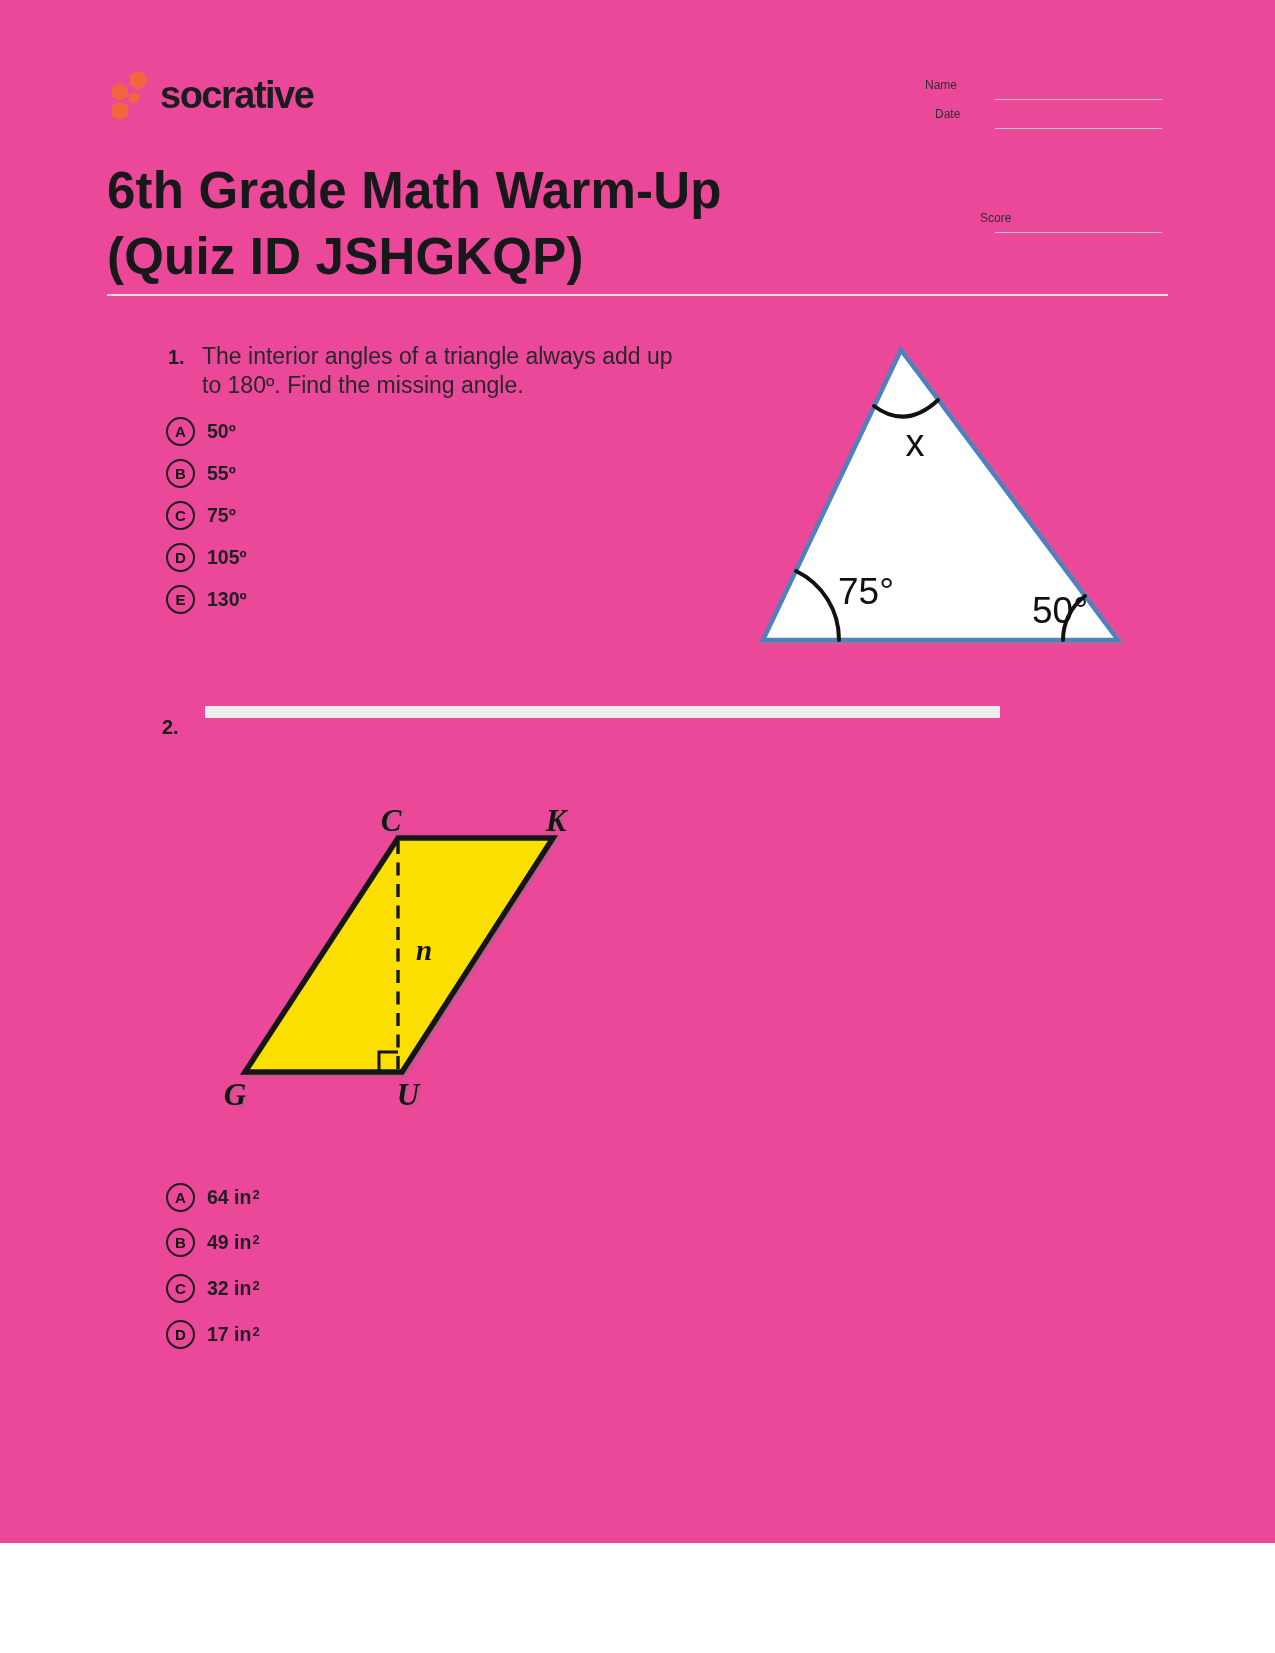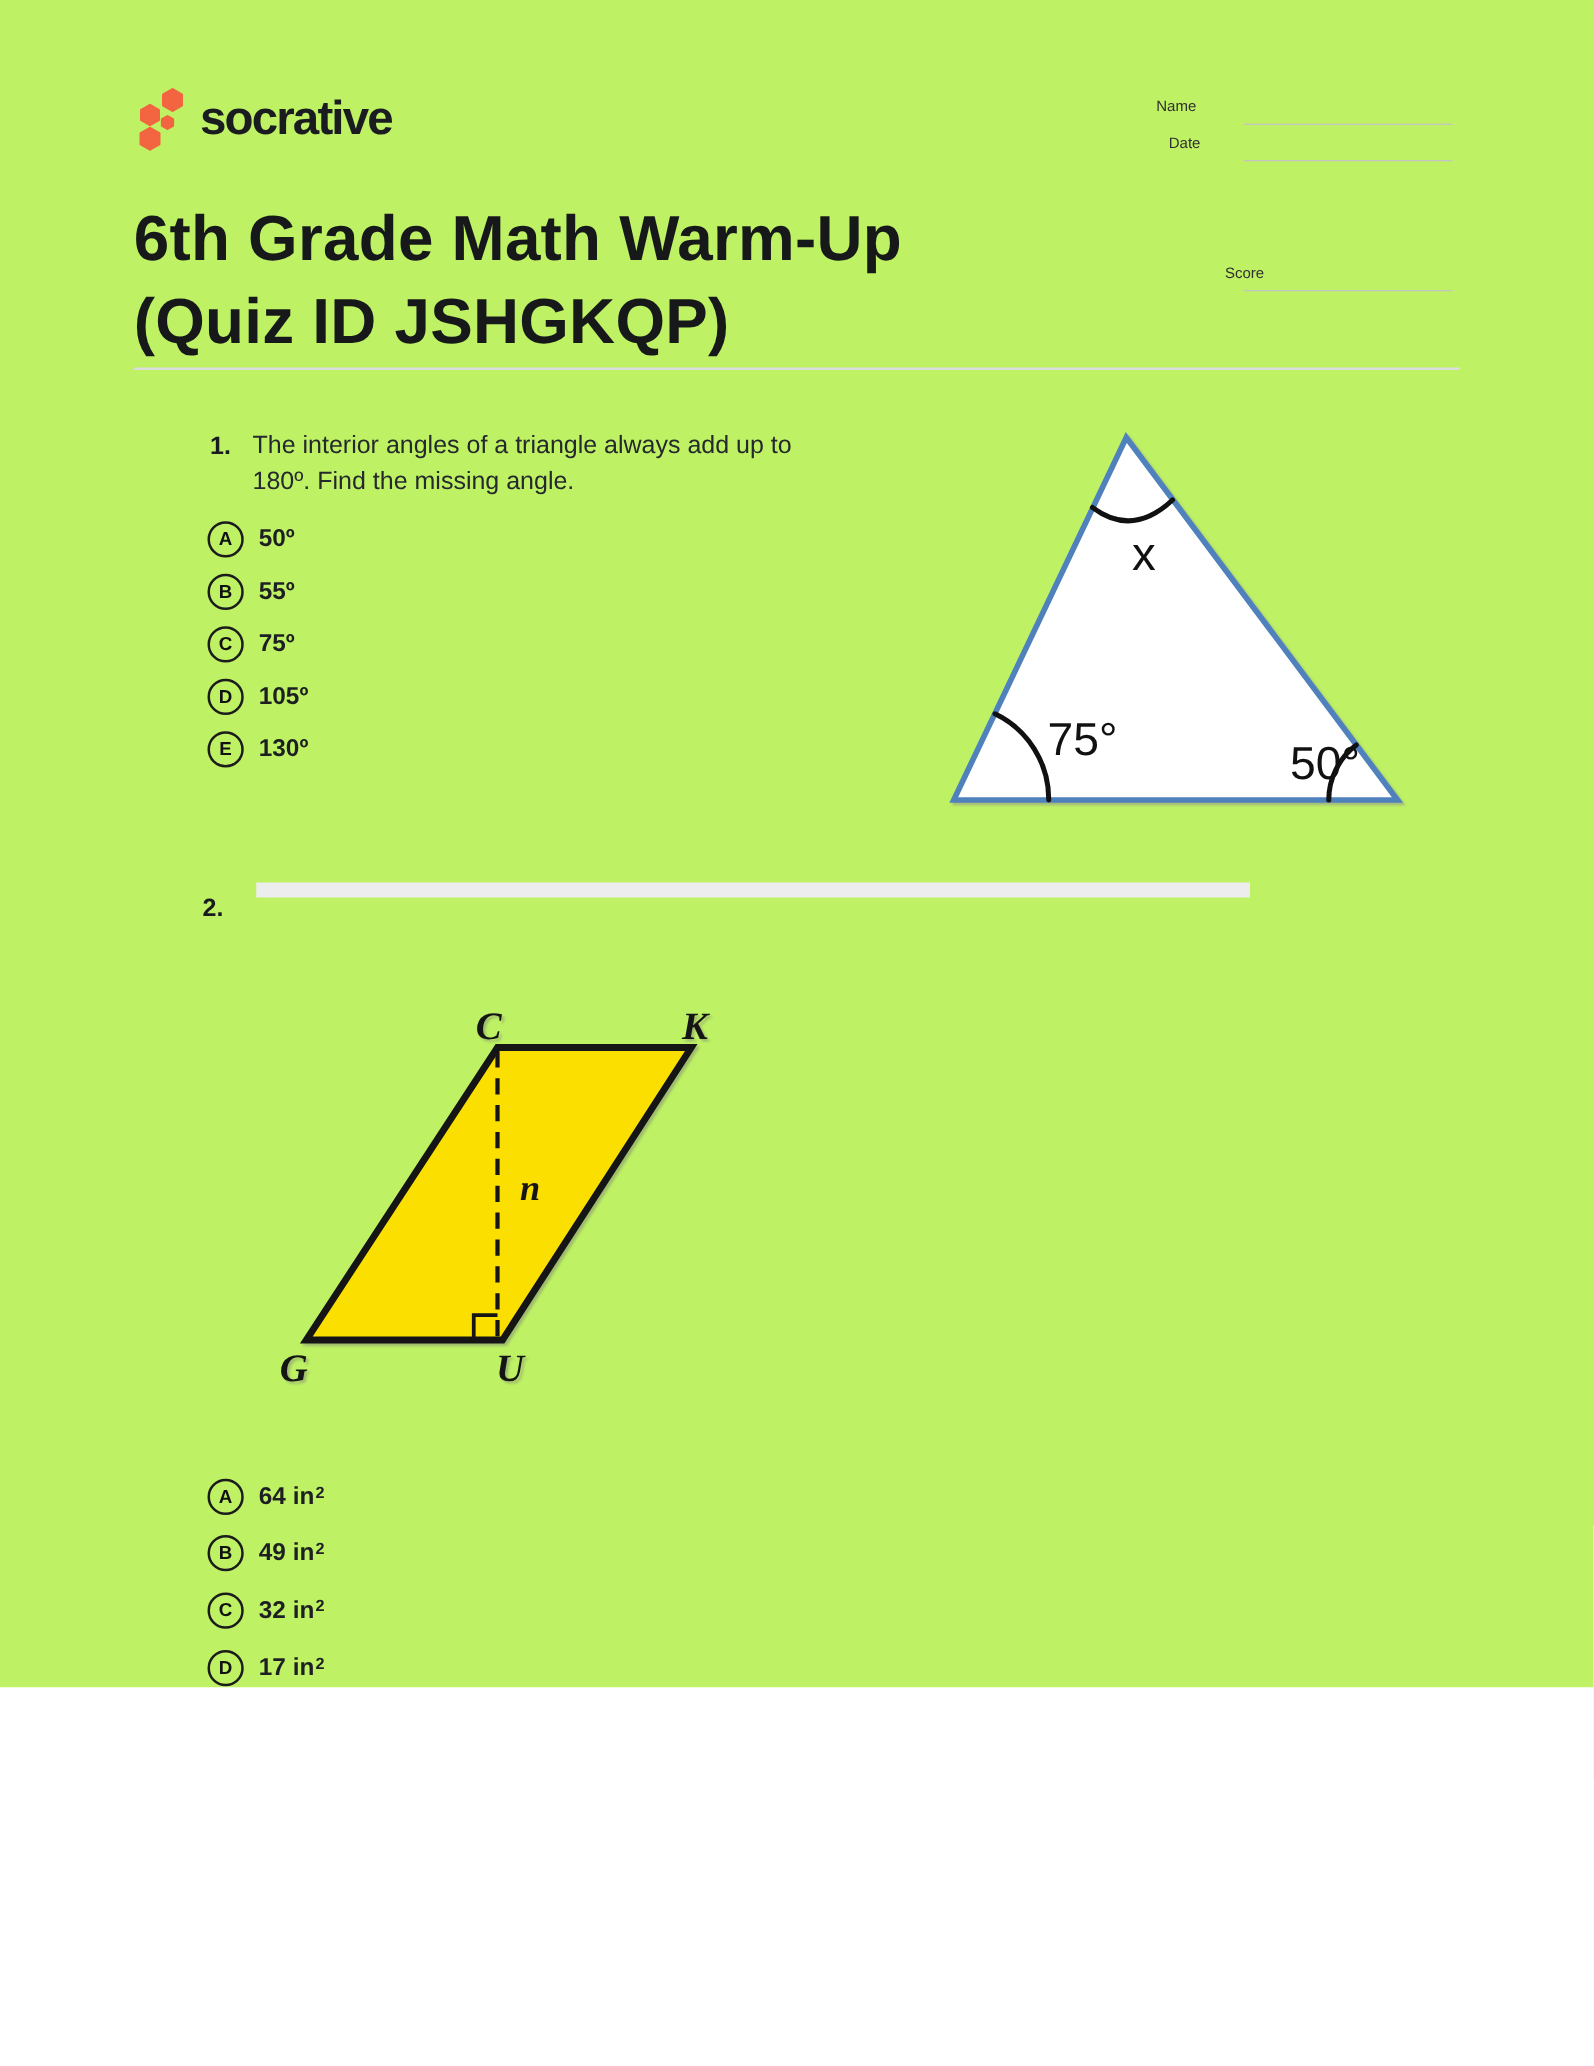--- a/index.html
+++ b/index.html
@@ -1,29 +1,29 @@
 <!DOCTYPE html>
 <html><head>
 <meta charset="utf-8">
 <style>
   html,body{margin:0;padding:0;background:#ffffff;}
   .page{
-    position:relative;width:1275px;height:1350px;background:#bef264;overflow:hidden;
+    position:relative;width:1275px;height:1543px;background:#ec4899;overflow:hidden;
     font-family:"Liberation Sans",sans-serif;color:#1d1f23;
   }
   .abs{position:absolute;}
   
   .brand-text{font-size:38px;font-weight:700;letter-spacing:-1.5px;color:#1b1c20;}
   .fld-label{font-size:12px;color:#2f2f2f;}
   .fld-line{border-bottom:1.6px solid #c4c4c4;width:167px;height:0;}
   .page-title{font-size:51px;line-height:1.3;font-weight:700;color:#17181a;width:700px;letter-spacing:0.2px;}
   .divider{width:1061px;height:0;border-top:2px solid #dcdcdc;}
   
   .q-num{font-size:20px;font-weight:700;color:#191b1e;}
-  .q-text{font-size:20px;line-height:29px;color:#25282c;width:478px;}
+  .q-text{font-size:23px;line-height:29px;color:#25282c;width:478px;}
   .opt-row{display:flex;align-items:center;gap:12px;}
   .bubble{width:29px;height:29px;border:2px solid #1c1c1c;border-radius:50%;
     display:flex;align-items:center;justify-content:center;
     font-size:15px;font-weight:700;color:#111;flex:0 0 auto;box-sizing:border-box;}
   .opt-label{font-size:19.5px;color:#1d1f23;font-weight:bold;}
   .sup{font-size:13px;vertical-align:5px;margin-left:1px;}
   
   .img-bar{background:#ededed;width:795px;height:12px;}
   .img-prompt{font-size:17px;font-weight:700;line-height:27px;letter-spacing:-0.2px;color:#1f2022;width:792px;}
   .img-prompt em{font-style:italic;}

